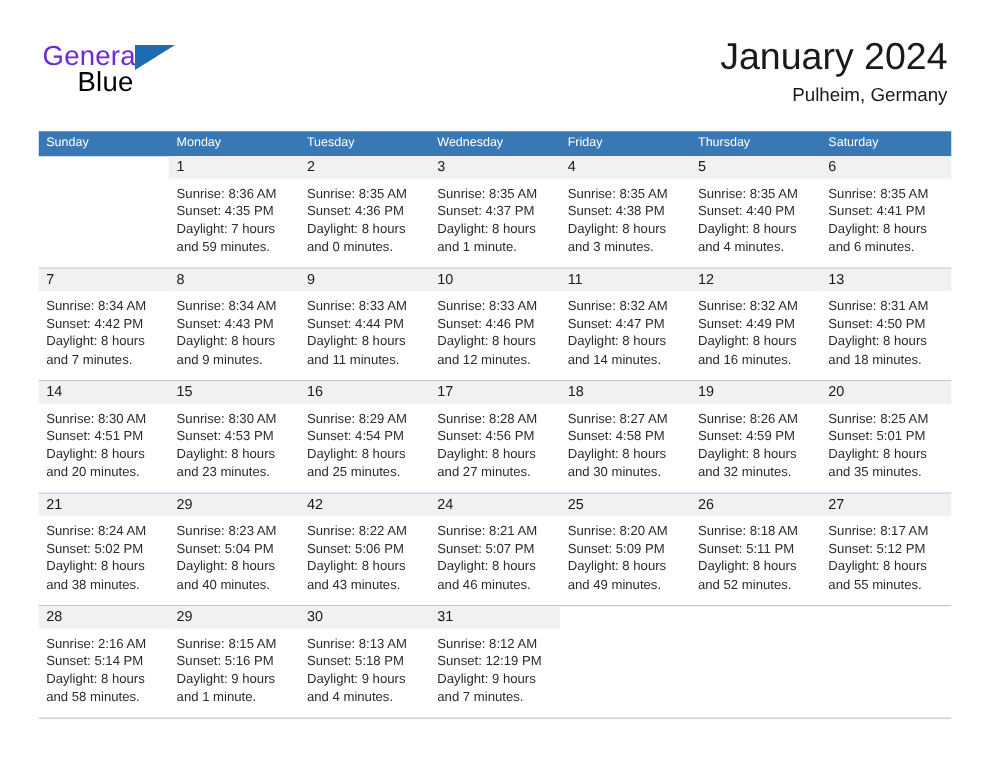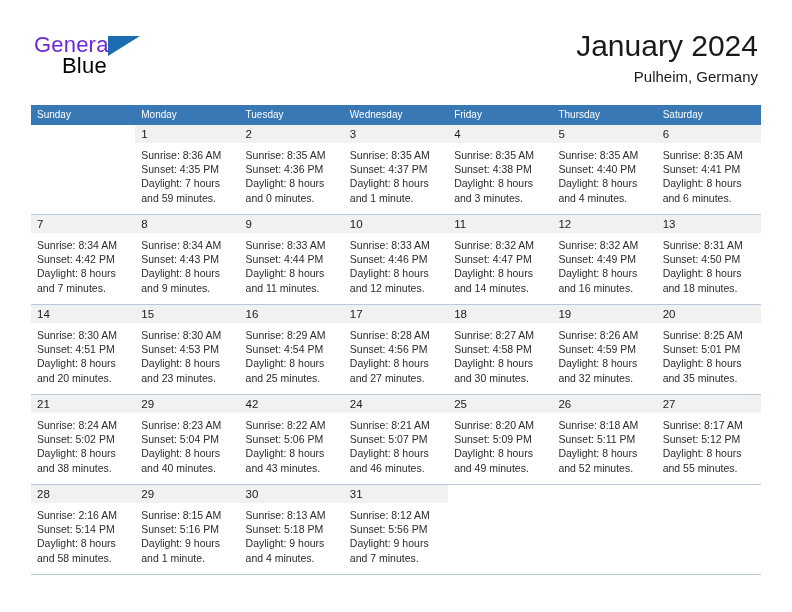--- a/index.html
+++ b/index.html
@@ -460,21 +460,21 @@
               <div>Sunrise: 8:13 AM</div>
               <div>Sunset: 5:18 PM</div>
               <div>Daylight: 9 hours</div>
               <div>and 4 minutes.</div>
             </div>
           </div>
           <div class="day-cell">
             <div class="day-num">31</div>
             <div class="day-body">
               <div>Sunrise: 8:12 AM</div>
-              <div>Sunset: 5:56 PM</div>
+              <div>Sunset: 12:19 PM</div>
               <div>Daylight: 9 hours</div>
               <div>and 7 minutes.</div>
             </div>
           </div>
           <div class="day-cell blank">
             <div class="day-num"></div>
           </div>
           <div class="day-cell blank">
             <div class="day-num"></div>
           </div>

